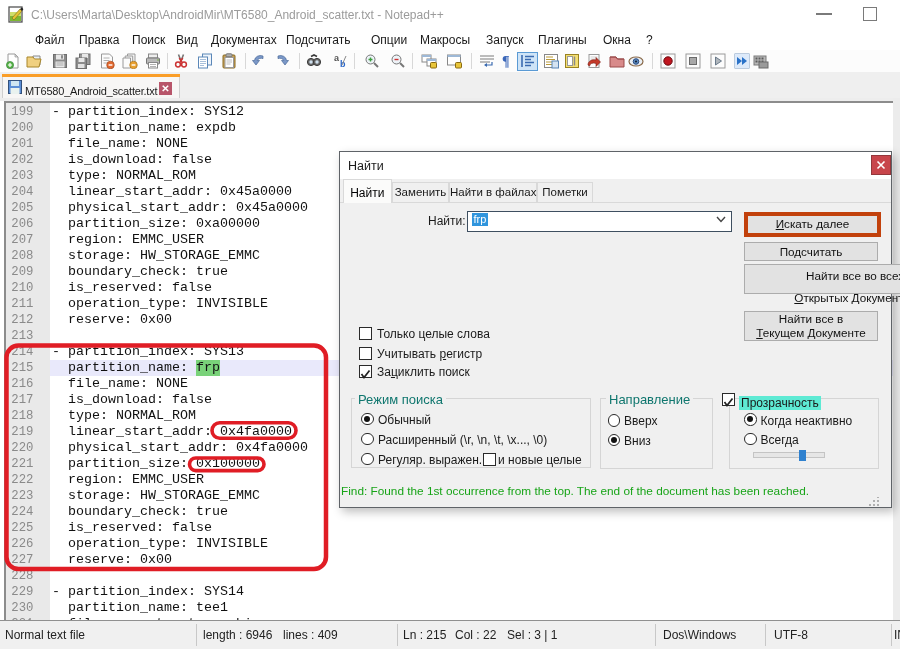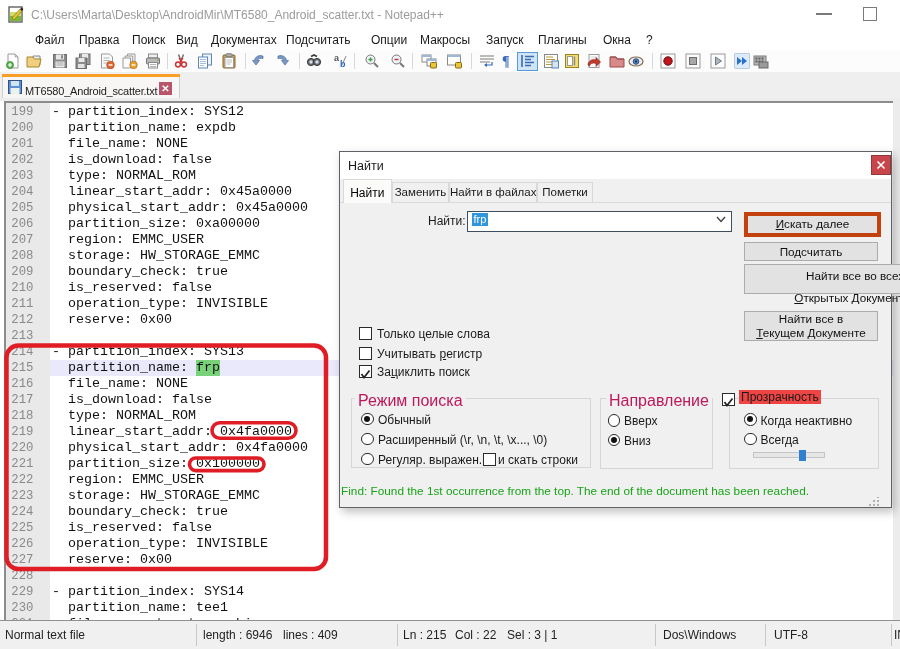--- a/index.html
+++ b/index.html
@@ -53,21 +53,21 @@
   .dbtn{position:absolute;left:404px;width:132px;background:#e2e2e2;border:1px solid #acacac;font-size:11.7px;color:#111;text-align:center;}
   #btn1{top:60px;height:17px;width:129px;border:4px solid #c2410c;line-height:16px;}
   #btn2{top:90px;height:16.5px;line-height:17px;}
   #btn3{top:112px;height:28px;line-height:22px;padding-left:44px;}
   #btn4{top:158.5px;height:28px;line-height:14.5px;}
   #btn5{top:198.5px;height:17px;line-height:17px;}
   .cb{position:absolute;width:11px;height:11px;background:#fff;border:1.4px solid #2a2a2a;}
   .radio{position:absolute;width:10.5px;height:10.5px;background:#fff;border:1.4px solid #2a2a2a;border-radius:50%;}
   .radio.on:after{content:"";position:absolute;left:2.4px;top:2.4px;width:6px;height:6px;border-radius:50%;background:#111;}
   .grp{position:absolute;border:1px solid #d5d5d5;}
-  .grp-lbl{position:absolute;font-size:16px;color:#be185d;background:#f0f0f0;padding:0 3px;}
+  .grp-lbl{position:absolute;font-size:13px;color:#0f766e;background:#f0f0f0;padding:0 3px;}
   #green-msg{position:absolute;left:1px;top:331.5px;font-size:11.8px;color:#18a418;}
   .u{text-decoration:underline;}
   
   #anno{left:0;top:0;width:900px;height:649px;pointer-events:none;}
 </style></head>
 <body>
 
 <div class="abs" id="titlebar"></div>
 <svg class="abs" style="left:8px;top:5px" width="18" height="18" viewBox="0 0 18 18">
     <rect x="1" y="2" width="13" height="15" fill="#fff" stroke="#555" stroke-width="1.3"></rect>
@@ -432,36 +432,36 @@
 
   <div class="grp" style="left:10.5px;top:246px;width:238px;height:68px"></div>
   <div class="grp-lbl" style="left:15px;top:240px">Режим поиска</div>
   <div class="radio on" style="left:21px;top:260.5px"></div>
   <div class="dlbl" style="left:38px;top:261px">Обычный</div>
   <div class="radio" style="left:21px;top:280.5px"></div>
   <div class="dlbl" style="left:38px;top:281px">Расширенный (\r, \n, \t, \x..., \0)</div>
   <div class="radio" style="left:21px;top:300.5px"></div>
   <div class="dlbl" style="left:38px;top:301px">Регуляр. выражен.</div>
   <div class="cb" style="left:142.5px;top:300.5px"></div>
-  <div class="dlbl" style="left:158px;top:301px">и скать строки</div>
+  <div class="dlbl" style="left:158px;top:301px">и новые целые</div>
 
   <div class="grp" style="left:260px;top:245.5px;width:111px;height:69px"></div>
   <div class="grp-lbl" style="left:266px;top:240px">Направление</div>
   <div class="radio" style="left:267.5px;top:262px"></div>
   <div class="dlbl" style="left:284px;top:262px">Вверх</div>
   <div class="radio on" style="left:267.5px;top:281.5px"></div>
   <div class="dlbl" style="left:284px;top:282px">Вниз</div>
 
   <div class="grp" style="left:388.5px;top:245.5px;width:148px;height:69px"></div>
   <div class="cb" style="left:382px;top:241px">
     <svg width="11" height="11" viewBox="0 0 11 11">
         <path d="M1.5 5 L4 8.5 L9.5 1.5" fill="none" stroke="#222" stroke-width="1.7"></path>
       </svg>
   </div>
-  <div class="dlbl" style="left:399px;top:238px;background:#ef4444;padding:0 2px">Прозрачность</div>
+  <div class="dlbl" style="left:399px;top:244px;background:#5eead4;padding:0 2px">Прозрачность</div>
   <div class="radio on" style="left:404px;top:261px"></div>
   <div class="dlbl" style="left:420.5px;top:262px">Когда неактивно</div>
   <div class="radio" style="left:404px;top:280.5px"></div>
   <div class="dlbl" style="left:420.5px;top:281px">Всегда</div>
   <div style="position:absolute;left:413px;top:300px;width:70px;height:4px;background:#e6e6e6;border:1px solid #c4c4c4"></div>
   <div style="position:absolute;left:459px;top:297.5px;width:7px;height:11px;background:#2f81cf"></div>
 
   <div id="green-msg">Find: Found the 1st occurrence from the top. The end of the document has been reached.</div>
   <svg style="position:absolute;left:527px;top:345px" width="13" height="10" viewBox="0 0 13 10">
       <g fill="#b0b0b0">

